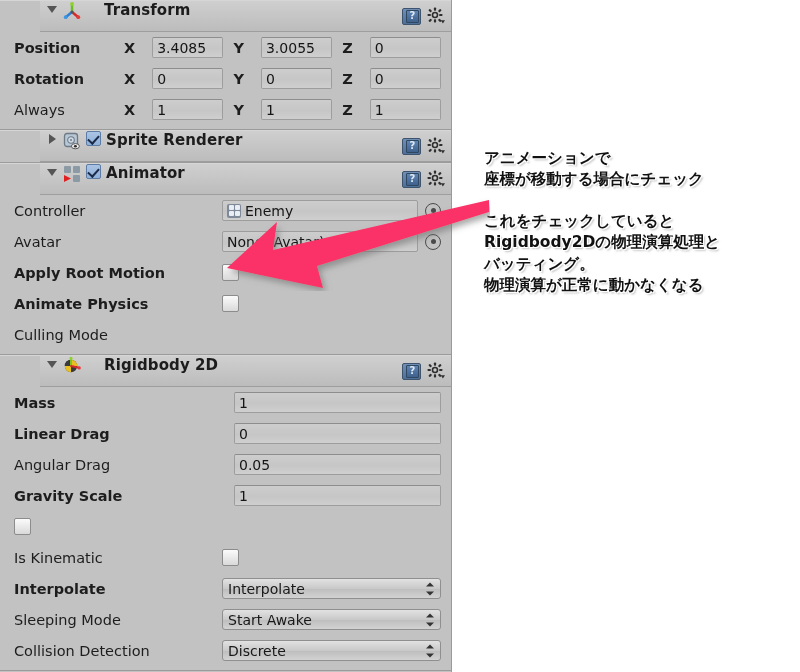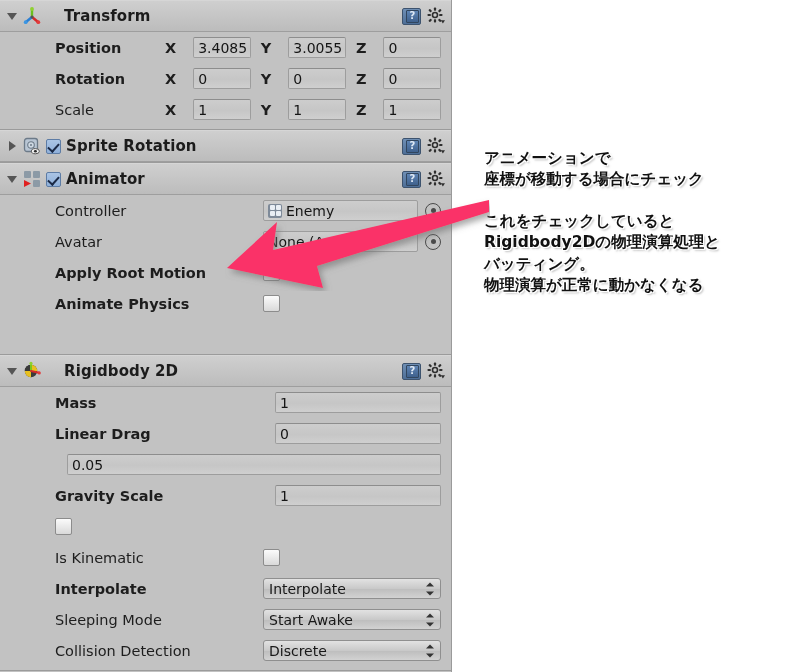--- a/index.html
+++ b/index.html
@@ -19,25 +19,26 @@
   }
 
   .component{
     background:#c2c2c2;
     border-bottom:1px solid #9b9b9b;
     border-top:1px solid #d6d6d6;
   }
 
   
   .comp-header{
-    height:30px;display:flex;align-items:center;
+    height:30px;display:flex;align-items:flex-start;
     padding:0 6px 0 4px;
     background:linear-gradient(to bottom,#cfcfcf 0%,#bcbcbc 100%);
     border-bottom:1px solid #9e9e9e;
     position:relative;
+    margin-left:40px;
   }
   .foldout{
     width:16px;height:16px;flex:0 0 16px;
     display:flex;align-items:center;justify-content:center;
     cursor:pointer;
   }
   .foldout .tri-down{
     width:0;height:0;border-left:5.5px solid transparent;border-right:5.5px solid transparent;
     border-top:7px solid #555;
   }
@@ -166,21 +167,21 @@
     position:absolute;right:6px;top:50%;transform:translateY(-50%);
     width:8px;height:13px;
   }
   .popup .arrows span{position:absolute;left:0;width:0;height:0;
     border-left:4px solid transparent;border-right:4px solid transparent;}
   .popup .arrows .up{top:0;border-bottom:4.5px solid #333;}
   .popup .arrows .dn{bottom:0;border-top:4.5px solid #333;}
 
   
   .val-area{display:flex;align-items:center;flex:1 1 auto;}
-  .comp-body{padding-bottom:4px;padding-left:41px;}
+  .comp-body{padding-bottom:4px;}
 
   
   .ico-transform{position:absolute;inset:0;}
   .ico-sprite{position:absolute;inset:1px;}
   .ico-animator{position:absolute;inset:2px;}
   .ico-rb{position:absolute;inset:0;}
 
   
   .annot{
     position:absolute;
@@ -263,21 +264,21 @@
           <span class="axis">X</span>
           <div class="field">0</div>
           <span class="axis">Y</span>
           <div class="field">0</div>
           <span class="axis">Z</span>
           <div class="field">0</div>
         </div>
       </div>
 
       <div class="row">
-        <div class="lbl lbl-w" style="width:110px">Scale</div>
+        <div class="lbl lbl-w" style="width:110px">Always</div>
         <div class="vec">
           <span class="axis">X</span>
           <div class="field">1</div>
           <span class="axis">Y</span>
           <div class="field">1</div>
           <span class="axis">Z</span>
           <div class="field">1</div>
         </div>
       </div>
 
@@ -292,21 +293,21 @@
       <div class="comp-icon">
         <svg class="ico-sprite" viewBox="0 0 18 18">
           <rect x="1.5" y="1.5" width="13" height="13" rx="2.5" fill="#b9c6d4" stroke="#6c7a88" stroke-width="1.3"></rect>
           <circle cx="8" cy="8" r="3.3" fill="#cfd9e3" stroke="#6c7a88" stroke-width="1.1"></circle>
           <circle cx="8" cy="8" r="1" fill="#6c7a88"></circle>
           <ellipse cx="12.4" cy="14.2" rx="4" ry="2.6" fill="#f2f2f2" stroke="#555" stroke-width="1"></ellipse>
           <ellipse cx="12.4" cy="14.2" rx="1.5" ry="1.2" fill="#2b2b2b"></ellipse>
         </svg>
       </div>
       <div class="chk on hdr-chk"></div>
-      <div class="comp-title">Sprite Rotation</div>
+      <div class="comp-title">Sprite Renderer</div>
       <div class="hdr-right">
         <div class="help-icon">
           <div class="bk"></div>
             <div class="pg">?</div>
         </div>
         <div class="gear-icon">
           <svg viewBox="0 0 18 18" width="18" height="18">
             <g fill="#2f2f2f">
               <circle cx="8" cy="8" r="3.3"></circle>
               <rect x="6.9" y="0.6" width="2.2" height="3.2" rx="0.7"></rect>
@@ -397,20 +398,21 @@
         <div class="lbl bold" style="width:208px">Apply Root Motion</div>
         <div class="chk-big"></div>
       </div>
 
       <div class="row">
         <div class="lbl bold" style="width:208px">Animate Physics</div>
         <div class="chk-big"></div>
       </div>
 
       <div class="row">
+        <div class="lbl" style="width:208px">Culling Mode</div>
       </div>
 
     </div>
   </div>
 
   <div class="component">
     <div class="comp-header">
       <div class="foldout">
         <div class="tri-down"></div>
       </div>
@@ -457,20 +459,21 @@
         <div class="lbl bold" style="width:208px">Mass</div>
         <div class="field" style="flex:1 1 auto">1</div>
       </div>
 
       <div class="row">
         <div class="lbl bold" style="width:208px">Linear Drag</div>
         <div class="field" style="flex:1 1 auto">0</div>
       </div>
 
       <div class="row">
+        <div class="lbl" style="width:208px">Angular Drag</div>
         <div class="field" style="flex:1 1 auto">0.05</div>
       </div>
 
       <div class="row">
         <div class="lbl bold" style="width:208px">Gravity Scale</div>
         <div class="field" style="flex:1 1 auto">1</div>
       </div>
 
       <div class="row">
         <div class="chk-big"></div>

